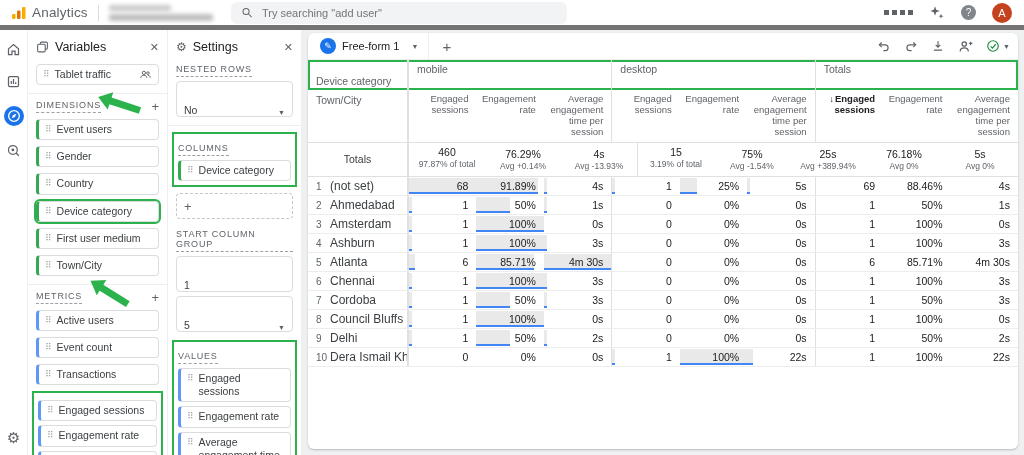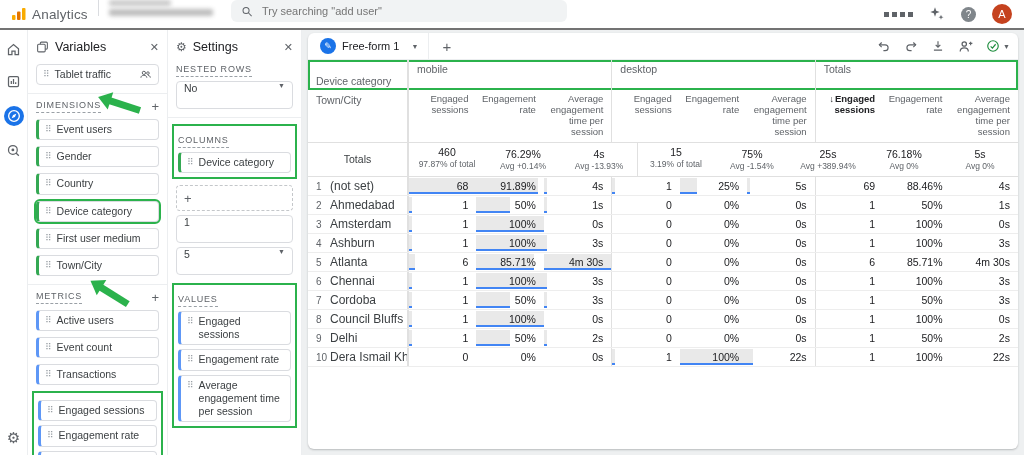--- a/index.html
+++ b/index.html
@@ -4,21 +4,21 @@
 <style>
   :root{
     --accent-blue:#1a73e8; --annot:#2bb24c; --dim-green:#34a853; --met-blue:#5e97f6;
     --bar-fill:#e9e9e9; --bar-line:#4285f4; --txt:#202124; --txt2:#5f6368; --line:#e0e0e0;
   }
   *{box-sizing:border-box;margin:0;padding:0;}
   html,body{width:1024px;height:455px;overflow:hidden;}
   body{font-family:"Liberation Sans",sans-serif;background:#fff;color:var(--txt);position:relative;}
 
   
-  .topbar{height:30px;display:flex;padding:0 12px 0 10px;border-bottom:2px solid #737373;}
+  .topbar{height:30px;display:flex;align-items:center;padding:0 12px 0 10px;border-bottom:5px solid #737373;}
   .logo{display:flex;align-items:center;gap:6px;}
   .brand{font-size:13.5px;color:#5f6368;letter-spacing:.2px;}
   .tb-divider{width:1px;height:16px;background:#dadce0;margin:0 10px;}
   .redacted{display:flex;flex-direction:column;gap:3px;}
   .redacted .r1{width:62px;height:6px;background:#c9c9c9;filter:blur(2px);border-radius:2px;}
   .redacted .r2{width:104px;height:7px;background:#bdbdbd;filter:blur(2px);border-radius:2px;}
   .search{margin-left:18px;width:336px;height:22px;background:#f1f3f4;border-radius:6px;display:flex;align-items:center;gap:9px;padding:0 10px;}
   .search input{border:0;background:transparent;outline:none;font-size:11px;color:#5f6368;width:100%;font-family:inherit;}
   .tb-right{margin-left:auto;display:flex;align-items:center;gap:16px;}
   .help-circle{width:15px;height:15px;border-radius:50%;background:#80868b;color:#fff;font-size:10px;display:flex;align-items:center;justify-content:center;}
@@ -45,21 +45,21 @@
         padding:3px 6px;font-size:10.5px;color:#3c4043;min-height:20px;line-height:1.25;}
   .chip .drag{color:#9aa0a6;font-size:9px;line-height:1.4;}
   .chip.dim{border-left:3px solid var(--dim-green);}
   .chip.met{border-left:3px solid var(--met-blue);}
   .chip.hl{outline:2px solid var(--annot);outline-offset:0px;}
   .divider{border-top:1px solid #eceef0;margin:8px -8px 0;}
   .chips > .chip{margin-top:6px;}
   .annot-wrap{border:2px solid var(--annot);margin:6px -4px 0;padding:3px 4px 4px;}
   .annot-wrap .chip{margin-top:4px;}
   .annot-wrap .sec-label{display:inline-block;}
-  .selectbox{margin-top:4px;border:1px solid #dadce0;border-radius:4px;height:28px;display:flex;align-items:flex-start;
+  .selectbox{margin-top:4px;border:1px solid #dadce0;border-radius:4px;height:36px;display:flex;align-items:flex-end;
              padding:0 7px;font-size:10.5px;color:#3c4043;cursor:pointer;}
   .selectbox .caret{margin-left:auto;font-size:7px;color:#5f6368;}
   .drop-area{margin-top:6px;border:1px dashed #c4c7ca;border-radius:4px;min-height:26px;display:flex;align-items:center;
              gap:6px;padding:3px 7px;font-size:10.5px;color:#5f6368;cursor:pointer;}
   .drop-area .plus-sym{font-size:13px;}
   .variables{width:140px;}
   .settings{width:134px;}
   .arrow-annot{position:absolute;z-index:5;pointer-events:none;}
 
   
@@ -286,20 +286,23 @@
       <div>
           <div class="chip dim">
             <span class="drag">⠿</span>
             <span>Device category</span>
           </div>
         </div>
     </div>
     <div class="drop-area">
       <span class="plus-sym">+</span>
     </div>
+    <div class="sec-hdr" style="margin-top:10px">
+        <span class="sec-label">START COLUMN GROUP</span>
+      </div>
     <div class="selectbox">
         <span>1</span>
       </div>
     <div class="selectbox">
       <span>5</span>
         <span class="caret">▼</span>
     </div>
     <div class="annot-wrap" style="margin-top:8px">
       <span class="sec-label">VALUES</span>
       <div>

